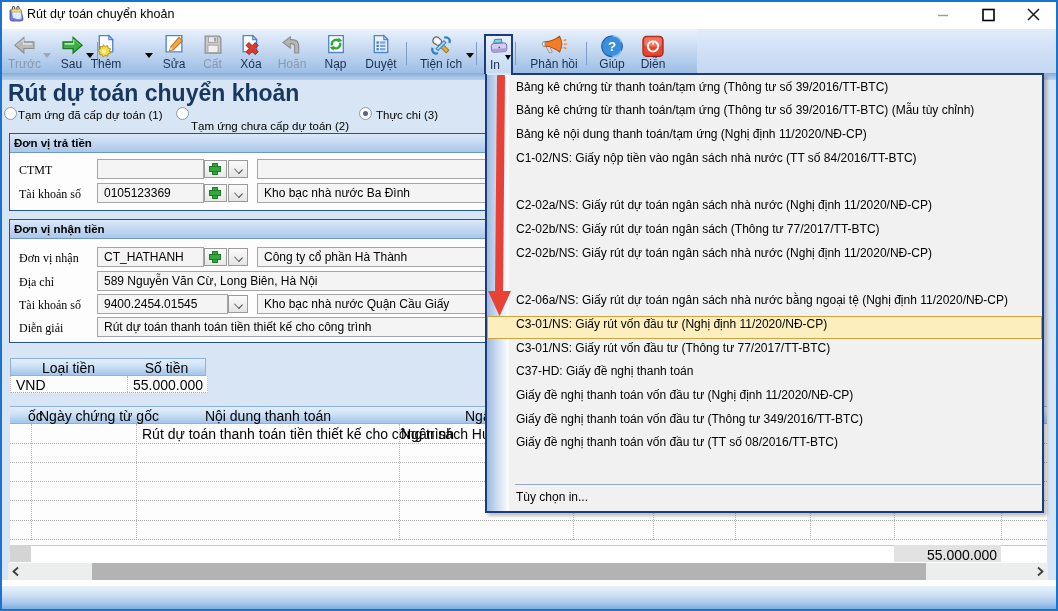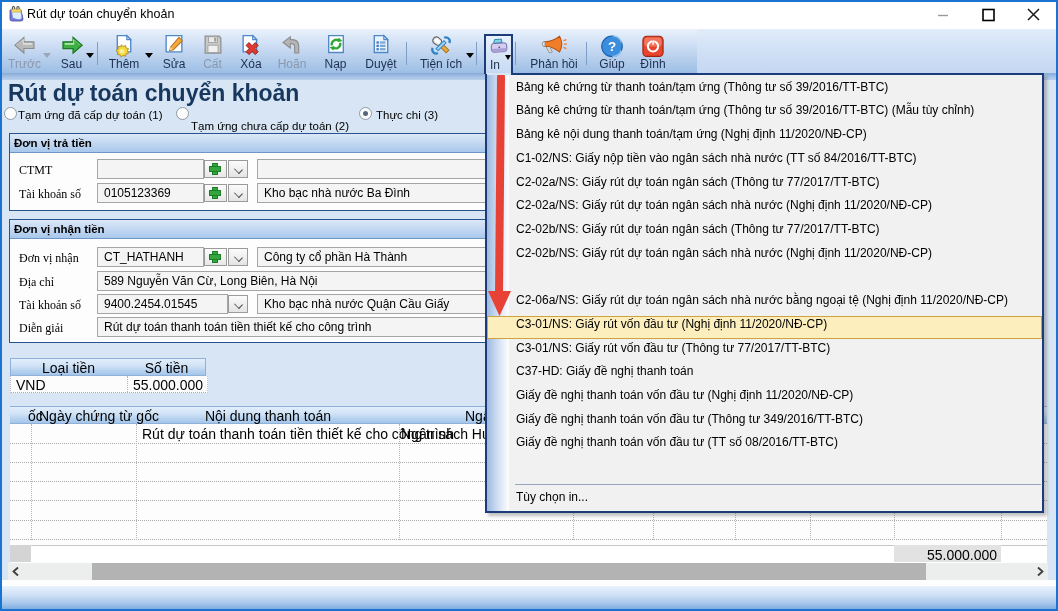--- a/index.html
+++ b/index.html
@@ -95,21 +95,21 @@
     <div class="tbtn" style="left:49px;width:45px">
       <svg class="ticon" width="22" height="20" viewBox="0 0 22 20">
         <path d="M12 3 L12 7 L3 7 L3 13 L12 13 L12 17 L20 10 Z" fill="#3fae44" stroke="#1c7a24" stroke-width="1.2"></path>
         <path d="M12 4.5 L12 8 L4.5 8 L4.5 9.5 L13 9.5 L13 5.5 L18.5 10 L19 10 Z" fill="#b6e8b4" opacity="0.95"></path>
       </svg>
       <div class="tlabel">Sau</div>
     </div>
     <div class="tcaret" style="left:86px;top:24px"></div>
     <div class="tsep" style="left:97px"></div>
 
-    <div class="tbtn" style="left:101px;width:46px">
+    <div class="tbtn" style="left:83px;width:46px">
       <svg class="ticon" width="22" height="21" viewBox="0 0 22 21">
         <path d="M5 1.5 L13.5 1.5 L17 5 L17 16 L5 16 Z" fill="#fff" stroke="#4f86c8" stroke-width="1.2"></path>
         <path d="M13.5 1.5 L13.5 5 L17 5 Z" fill="#cfe0f2" stroke="#4f86c8" stroke-width="1"></path>
         <path d="M8.5 9.6 l1.7 1.5 2.2-.8 .5 2.2 2.2 .6 -1.1 2 1.1 2 -2.2 .6 -.5 2.2 -2.2-.8 -1.7 1.5 -1.1-2.1 -2.3-.1 .4-2.3 -1.6-1.6 2-1.2 .1-2.3 2.3 .4 Z" fill="#f5d93e" stroke="#ad8d1f" stroke-width="0.8"></path>
         <circle cx="9.2" cy="15.4" r="2" fill="#fcf0a0"></circle>
       </svg>
       <div class="tlabel">Thêm</div>
     </div>
     <div class="tcaret" style="left:145px;top:24px"></div>
 
@@ -212,21 +212,21 @@
     </div>
 
     <div class="tbtn" style="left:632px;width:42px">
       <svg class="ticon" width="22" height="22" viewBox="0 0 22 22">
         <rect x="2" y="2" width="18" height="18" rx="3.5" fill="#e8452c" stroke="#9c2413" stroke-width="1"></rect>
         <rect x="3.2" y="3.2" width="15.6" height="8" rx="3" fill="#f3876f" opacity="0.75"></rect>
         <circle cx="11" cy="11" r="4.6" fill="none" stroke="#fff" stroke-width="1.8"></circle>
         <rect x="10.1" y="5.2" width="1.9" height="4.5" fill="#e8452c" stroke="none"></rect>
         <rect x="10.3" y="5.6" width="1.5" height="4" fill="#fff"></rect>
       </svg>
-      <div class="tlabel">Đình</div>
+      <div class="tlabel">Diễn</div>
     </div>
 
     <svg class="abs" style="left:684px;top:60px" width="12" height="10" viewBox="0 0 12 10">
       <rect x="1" y="1" width="7" height="1.6" fill="#26457c"></rect>
       <path d="M1 5 L8 5 L4.5 9 Z" fill="#26457c"></path>
     </svg>
   </div>
   <div class="abs" id="strip"></div>
   <div class="abs" id="form"></div>
   <div class="abs" id="formtitle">Rút dự toán chuyển khoản</div>
@@ -325,21 +325,20 @@
     </svg>
   <div class="abs" style="left:0;top:580px;width:1058px;height:5px;background:#fdfdfd"></div>
   <div class="abs" id="statusbar"></div>
 
   <div class="abs" id="menu">
     <div id="gutter"></div>
     <div class="mitem" style="top:5px">Bảng kê chứng từ thanh toán/tạm ứng (Thông tư số 39/2016/TT-BTC)</div>
     <div class="mitem" style="top:28px">Bảng kê chứng từ thanh toán/tạm ứng (Thông tư số 39/2016/TT-BTC) (Mẫu tùy chỉnh)</div>
     <div class="mitem" style="top:52px">Bảng kê nội dung thanh toán/tạm ứng (Nghị định 11/2020/NĐ-CP)</div>
     <div class="mitem" style="top:76px">C1-02/NS: Giấy nộp tiền vào ngân sách nhà nước (TT số 84/2016/TT-BTC)</div>
-    <div class="mitem" style="top:100px">C2-02a/NS: Giấy rút dự toán ngân sách (Thông tư 77/2017/TT-BTC)</div>
     <div class="mitem" style="top:123px">C2-02a/NS: Giấy rút dự toán ngân sách nhà nước (Nghị định 11/2020/NĐ-CP)</div>
     <div class="mitem" style="top:147px">C2-02b/NS: Giấy rút dự toán ngân sách (Thông tư 77/2017/TT-BTC)</div>
     <div class="mitem" style="top:171px">C2-02b/NS: Giấy rút dự toán ngân sách nhà nước (Nghị định 11/2020/NĐ-CP)</div>
     <div class="mitem" style="top:218px">C2-06a/NS: Giấy rút dự toán ngân sách nhà nước bằng ngoại tệ (Nghị định 11/2020/NĐ-CP)</div>
     <div id="mhl"></div>
     <div class="mitem" style="top:242px">C3-01/NS: Giấy rút vốn đầu tư (Nghị định 11/2020/NĐ-CP)</div>
     <div class="mitem" style="top:266px">C3-01/NS: Giấy rút vốn đầu tư (Thông tư 77/2017/TT-BTC)</div>
     <div class="mitem" style="top:289px">C37-HD: Giấy đề nghị thanh toán</div>
     <div class="mitem" style="top:313px">Giấy đề nghị thanh toán vốn đầu tư (Nghị định 11/2020/NĐ-CP)</div>
     <div class="mitem" style="top:337px">Giấy đề nghị thanh toán vốn đầu tư (Thông tư 349/2016/TT-BTC)</div>

